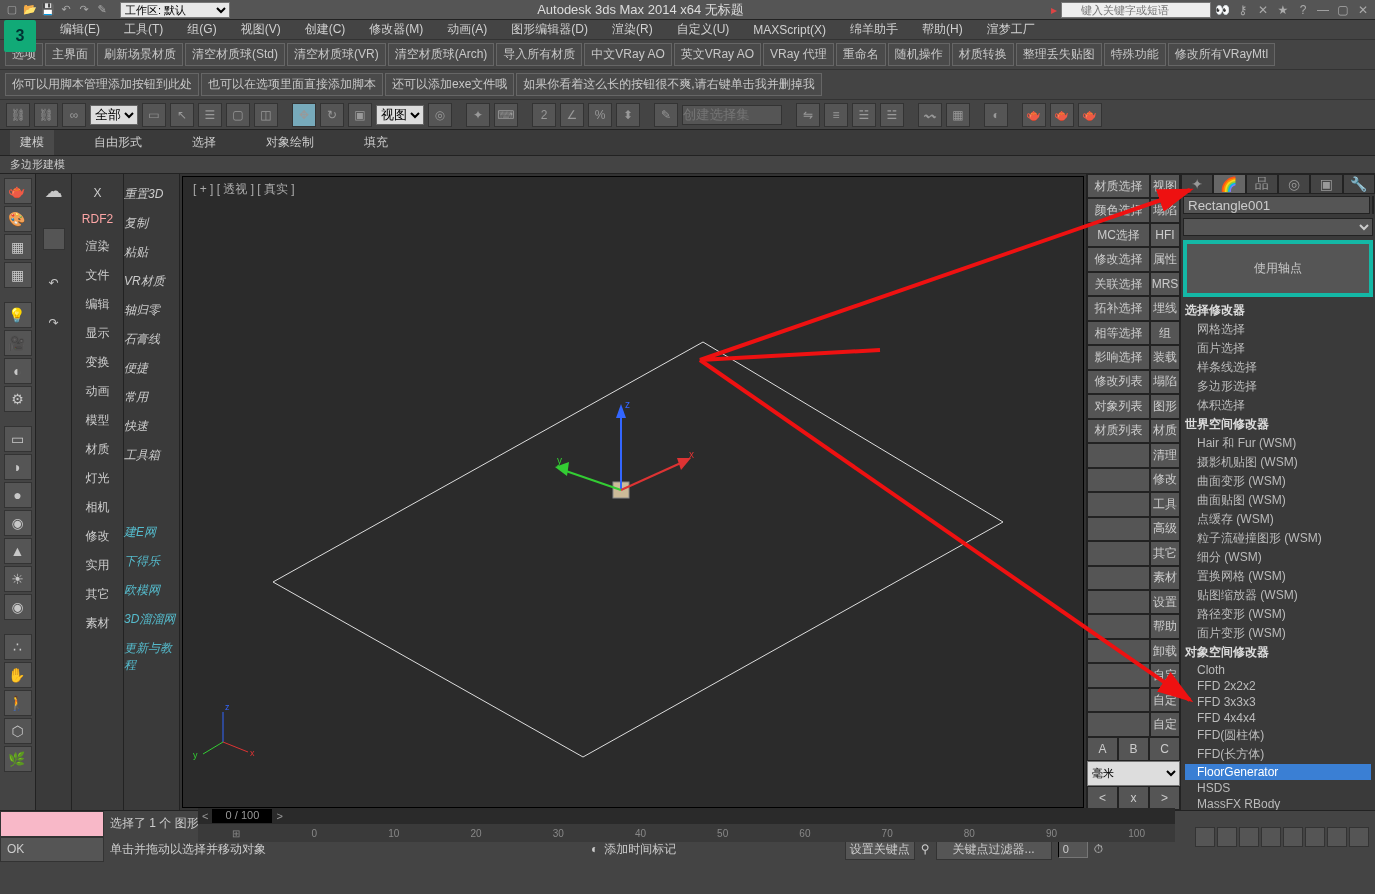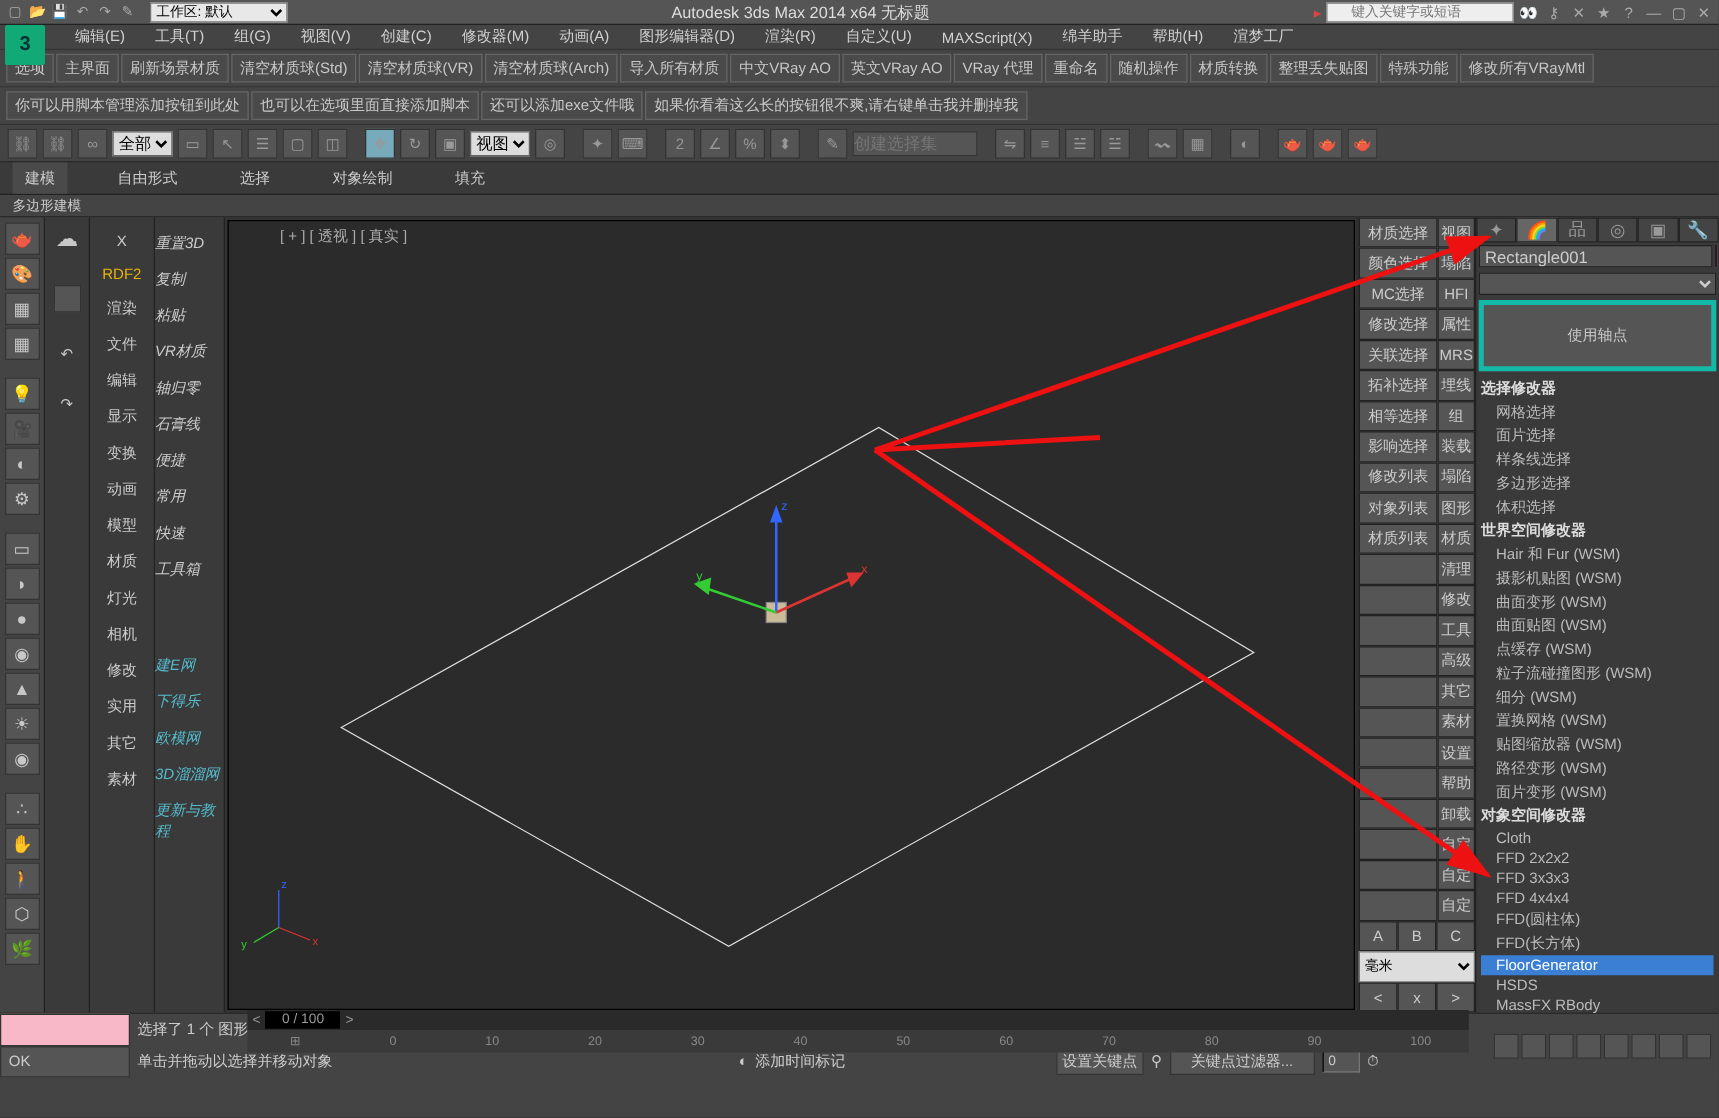--- a/index.html
+++ b/index.html
@@ -27,25 +27,25 @@
 .ribbon span { font-size:12px; color:#ccc; padding:4px 10px; }
 .ribbon span.act { background:#4a4a4a; }
 .subrib { height:18px; background:#444; padding-left:10px; font-size:11px; color:#ccc; border-bottom:1px solid #222; display:flex; align-items:center; }
 .workspace { display:flex; height:636px; background:#333; }
 .lefttools { width:36px; background:#444; display:flex; flex-direction:column; align-items:center; padding-top:4px; gap:2px; border-right:1px solid #222; }
 .lefttools .btn { width:28px; height:26px; background:#555; border:1px solid #333; display:flex; align-items:center; justify-content:center; font-size:14px; }
 .lefttools .btn.spacer { background:transparent; border:none; height:10px; }
 .lefttools2 { width:36px; background:#3a3a3a; display:flex; flex-direction:column; align-items:center; padding-top:6px; gap:26px; border-right:1px solid #222; font-size:12px; }
 .leftpanel { width:52px; background:#3a3a3a; display:flex; flex-direction:column; padding:6px 0; border-right:1px solid #222; }
 .leftpanel .row { display:flex; justify-content:center; text-align:center; font-size:12px; color:#ccc; padding:6px 0; cursor:default; }
-.leftpanel .row.link { color:#eab308; }
+.leftpanel .row.link { color:#fca5a5; }
 .leftpanel2 { width:56px; background:#3a3a3a; display:flex; flex-direction:column; padding:6px 0; border-right:1px solid #222; }
 .leftpanel2 .row { text-align:left; font-size:12px; color:#ccc; padding:6px 0; cursor:default;font-style:italic; }
 .viewport { flex:1; position:relative; background:#2b2b2b; border:1px solid #000; margin:2px; }
-.viewport .label { position:absolute; top:4px; left:10px; color:#aaa; font-size:12px;margin-left:31px; }
+.viewport .label { position:absolute; top:4px; left:10px; color:#aaa; font-size:12px; }
 .viewport svg { position:absolute; top:0; left:0; width:100%; height:100%; }
 .cmdpanel { width:195px; background:#3a3a3a; display:flex; flex-direction:column; border-left:1px solid #222; font-size:12px; }
 .cmdpanel .tabs { display:flex; height:20px; background:#444; }
 .cmdpanel .tabs .t { flex:1; border:1px solid #222; display:flex; align-items:center; justify-content:center; color:#999; font-size:14px; }
 .cmdpanel .tabs .t.act { background:#666; color:#ffd; }
 .cmdpanel .objname { display:flex; padding:2px; gap:2px; }
 .cmdpanel .objname input { flex:1; background:#555; border:1px solid #222; color:#ccc; height:18px; padding:0 4px; }
 .cmdpanel .swatch { width:18px; height:18px; background:#f4c; border:1px solid #222; }
 .cmdpanel .modsel { display:flex; padding:2px; }
 .cmdpanel .modsel select { flex:1; background:#555; border:1px solid #222; color:#ccc; height:18px; }

